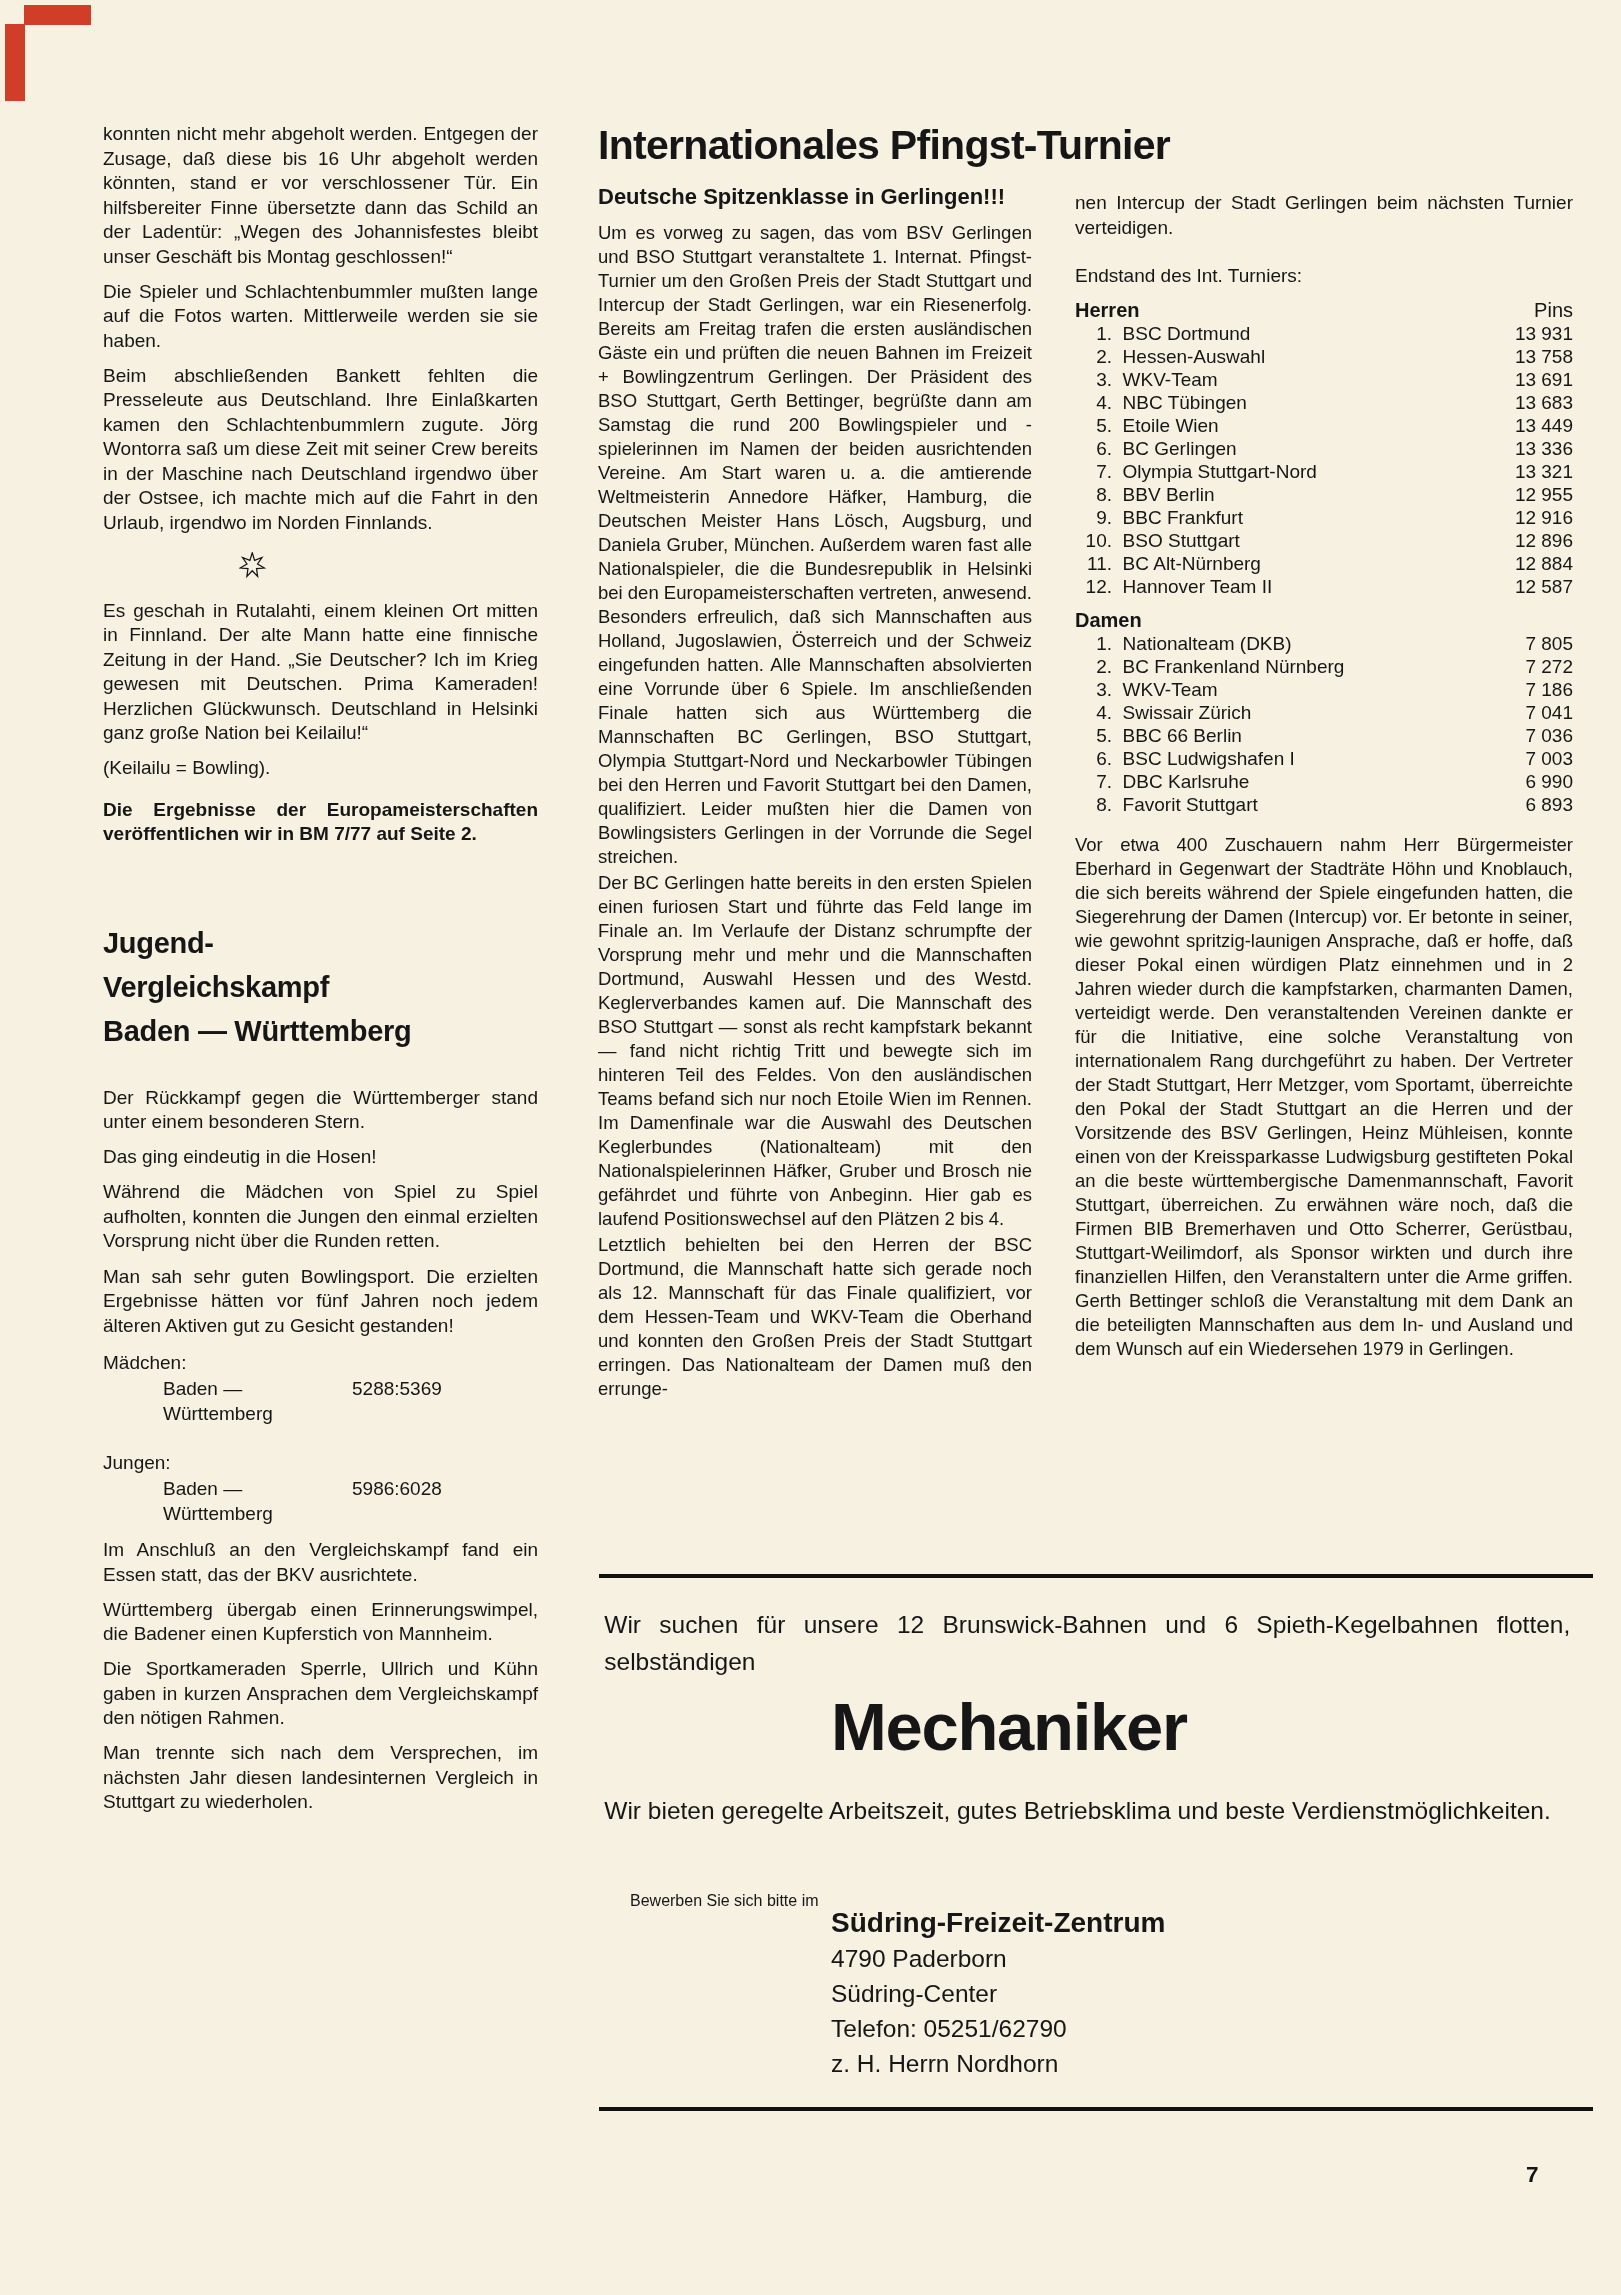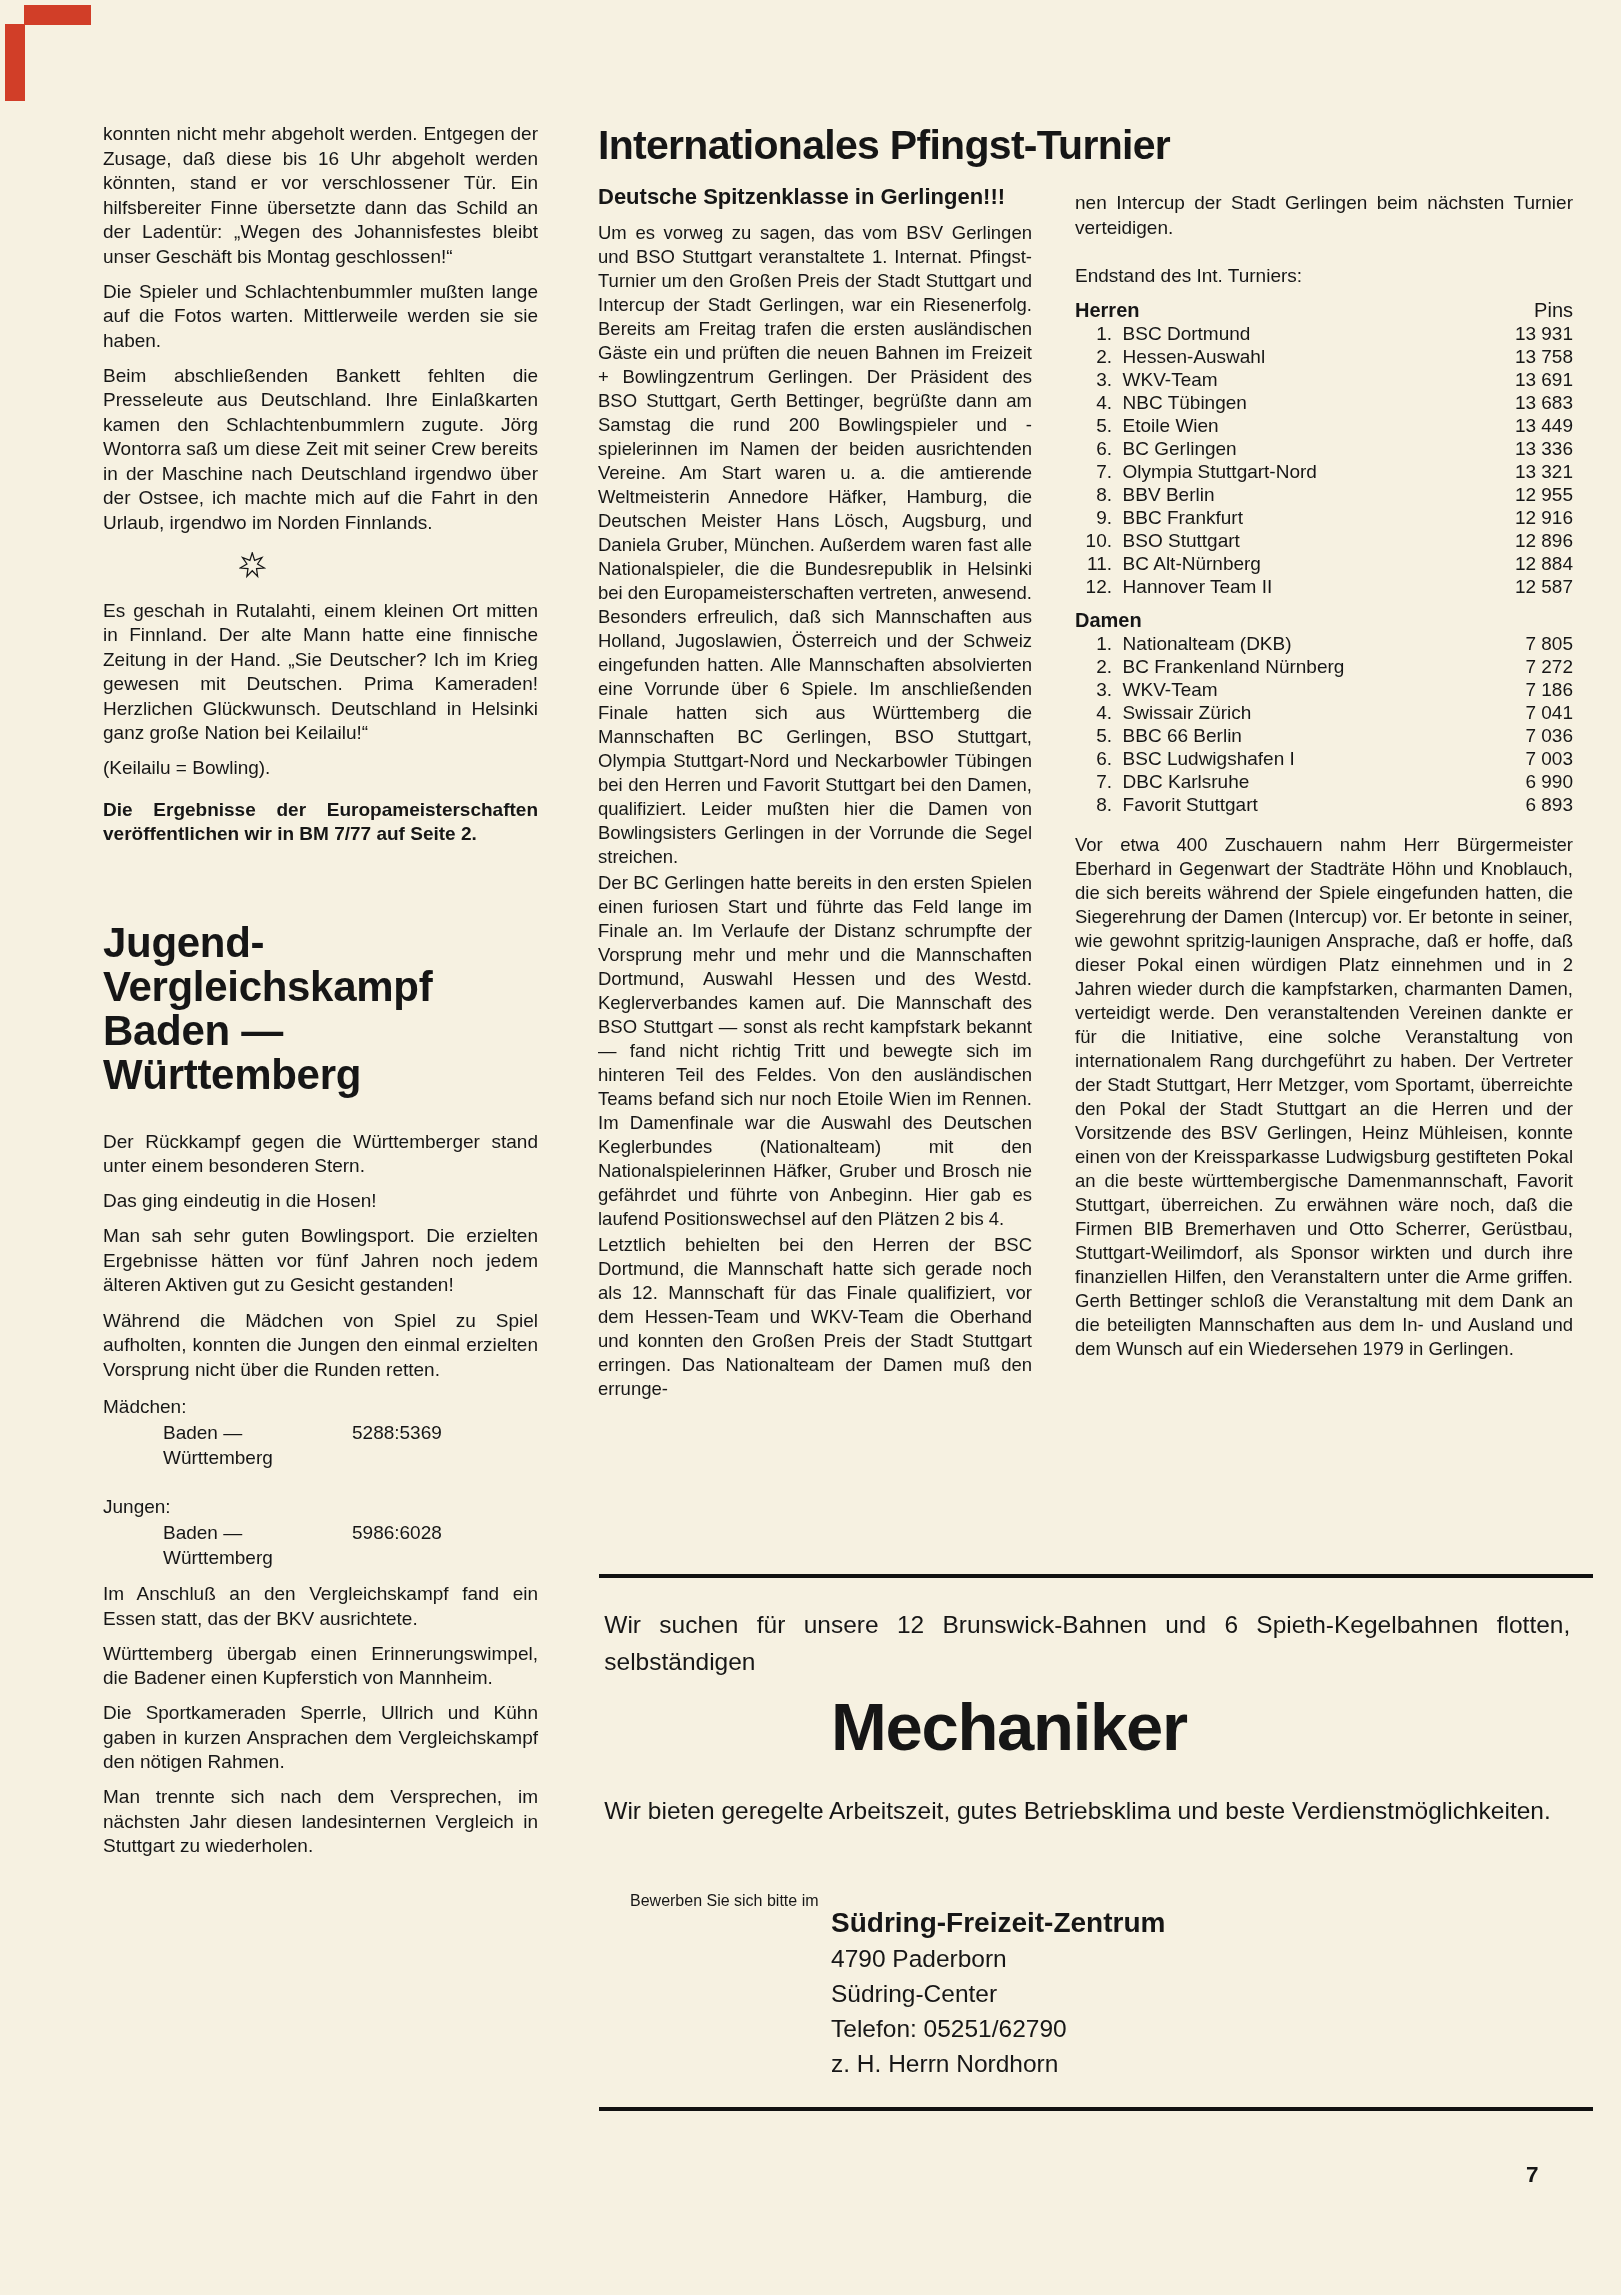--- a/index.html
+++ b/index.html
@@ -27,21 +27,21 @@
   .headline{
     position:absolute;left:598px;top:123px;margin:0;
     font-size:41px;line-height:44px;font-weight:bold;letter-spacing:-0.7px;white-space:nowrap;
   }
   .subhead{margin:0 0 10.6px 0;font-size:22px;line-height:26.5px;font-weight:bold;}
 
   .star-divider{margin:17px 0 20px 136px;height:26.5px;}
 
   .note{margin:17px 0 0 0;font-size:19px;line-height:24.5px;font-weight:bold;text-align:justify;}
 
-  .jugend{margin:74px 0 33px 0;font-size:42px;line-height:44px;font-weight:bold;letter-spacing:-0.3px;}
+  .jugend{margin:74px 0 33px 0;font-size:29px;line-height:44px;font-weight:bold;letter-spacing:-0.3px;}
 
   .score-group{margin:13.2px 0 0 0;font-size:19px;line-height:24.5px;}
   .score-label{margin-bottom:1.3px;}
   .score-row{display:flex;margin-left:60px;}
   .score-team{width:189px;}
   .score-result{}
   .score-gap{height:12px;}
 
   
   .r-intro{margin:0 0 24px 0;}
@@ -93,22 +93,22 @@
     <p class="note">Die Ergebnisse der Europameisterschaften veröffentlichen wir in BM 7/77 auf Seite 2.</p>
 
     <h2 class="jugend">
       <span>Jugend-</span><br>
       <span>Vergleichskampf</span><br>
       <span>Baden — Württemberg</span>
     </h2>
 
     <p class="p">Der Rückkampf gegen die Württemberger stand unter einem besonderen Stern.</p>
     <p class="p">Das ging eindeutig in die Hosen!</p>
+    <p class="p">Während die Mädchen von Spiel zu Spiel aufholten, konnten die Jungen den einmal erzielten Vorsprung nicht über die Runden retten.</p>
     <p class="p">Man sah sehr guten Bowlingsport. Die erzielten Ergebnisse hätten vor fünf Jahren noch jedem älteren Aktiven gut zu Gesicht gestanden!</p>
-    <p class="p">Während die Mädchen von Spiel zu Spiel aufholten, konnten die Jungen den einmal erzielten Vorsprung nicht über die Runden retten.</p>
 
     <div class="score-group">
       <div class="score-label">Mädchen:</div>
       <div class="score-row">
         <span class="score-team">Baden — Württemberg</span>
         <span class="score-result">5288:5369</span>
       </div>
     </div>
     <div class="score-gap"></div>
     <div class="score-group">

